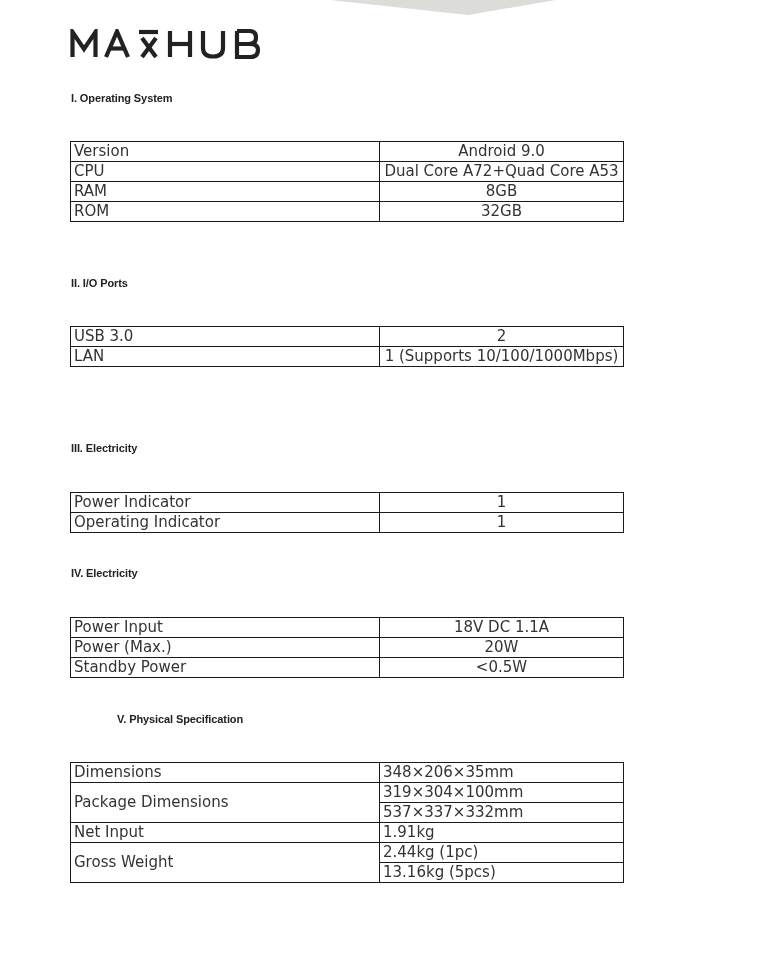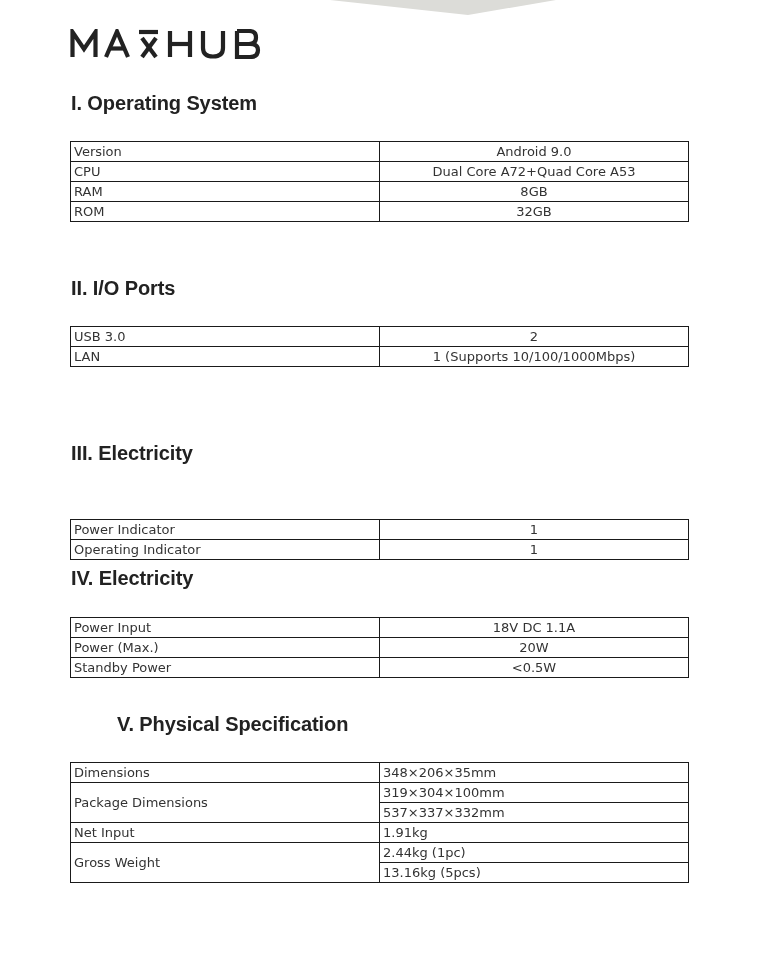--- a/index.html
+++ b/index.html
@@ -1,23 +1,23 @@
 <!DOCTYPE html>
 <html><head>
 <meta charset="utf-8">
 <style>
   html, body { margin: 0; padding: 0; background: #ffffff; }
   body { width: 759px; height: 976px; position: relative; overflow: hidden;
          font-family: "DejaVu Sans", "Liberation Sans", sans-serif; color: #222; }
   .chevron { position: absolute; left: 0; top: 0; }
   .logo { position: absolute; left: 70px; top: 29px; }
   .heading { position: absolute; left: 71px; font-family: "Liberation Sans", sans-serif;
-             font-weight: bold; font-size: 20px; color: #222; letter-spacing: -0.1px; }
-  table.spec { position: absolute; left: 70px; width: 619px; border-collapse: collapse;
-               font-family: "DejaVu Sans", sans-serif; font-size: 13px; color: #333; }
+             font-weight: bold; font-size: 11px; color: #222; letter-spacing: -0.1px; }
+  table.spec { position: absolute; left: 70px; width: 554px; border-collapse: collapse;
+               font-family: "DejaVu Sans", sans-serif; font-size: 15px; color: #333; }
   table.spec td { border: 1px solid #1a1a1a; height: 19px; padding: 0 0 0 3px;
                   line-height: 19px; white-space: nowrap; }
   table.spec td.k { width: 305px; text-align: left; }
   table.spec td.v { text-align: center; padding-left: 0; }
   table.spec td.vl { text-align: left; }
   table.spec { border: 1.5px solid #000; }
 </style>
 </head>
 <body>
 
@@ -79,21 +79,21 @@
     <td class="v">2</td>
   </tr>
   <tr>
     <td class="k">LAN</td>
     <td class="v">1 (Supports 10/100/1000Mbps)</td>
   </tr>
 </tbody>
   </table>
 
 <div class="heading" style="top:442px;">III. Electricity</div>
-<table class="spec" style="top:519px;border-radius:8px;">
+<table class="spec" style="top:492px;border-radius:8px;">
   <tbody>
       <tr>
     <td class="k">Power Indicator</td>
     <td class="v">1</td>
   </tr>
   <tr>
     <td class="k">Operating Indicator</td>
     <td class="v">1</td>
   </tr>
 </tbody>

